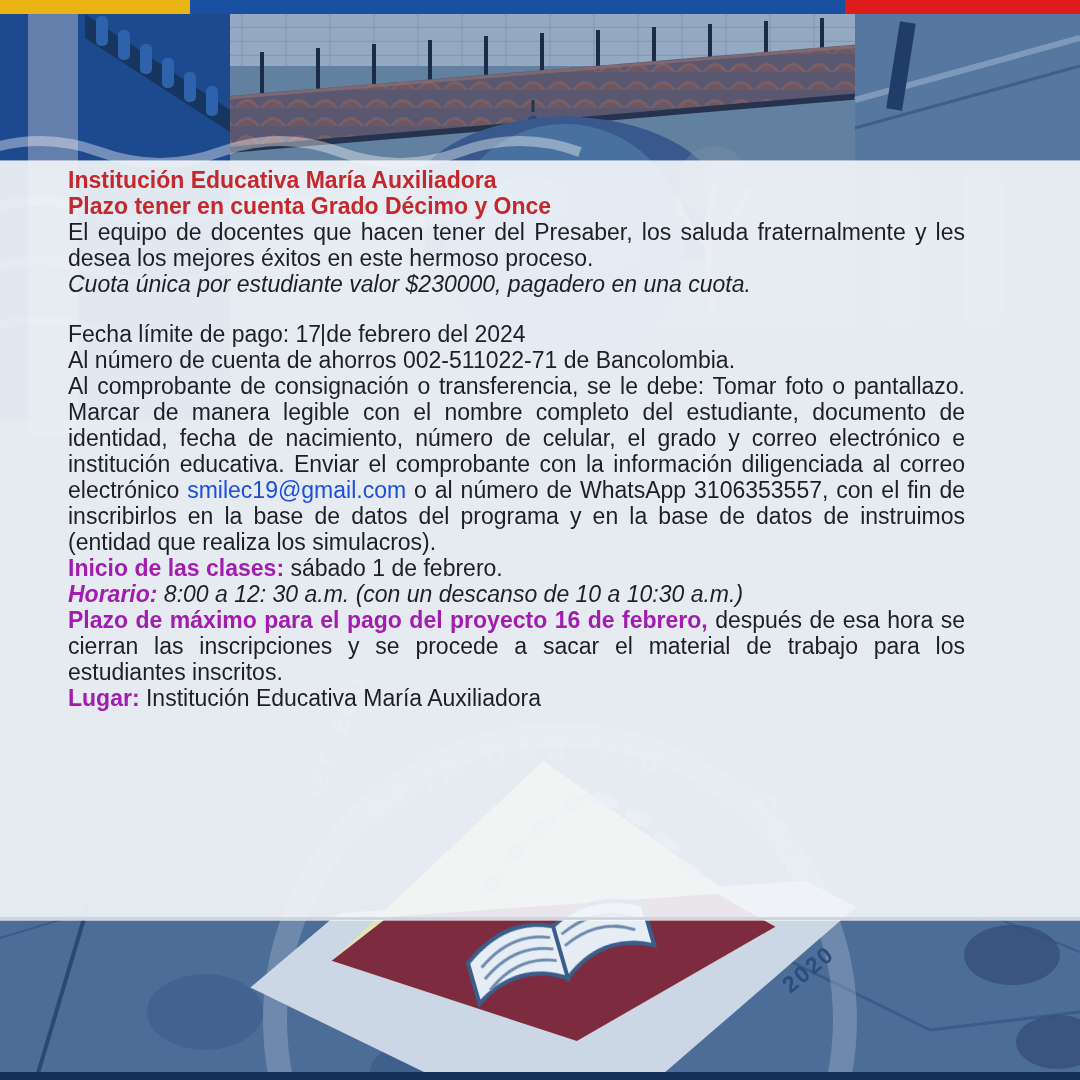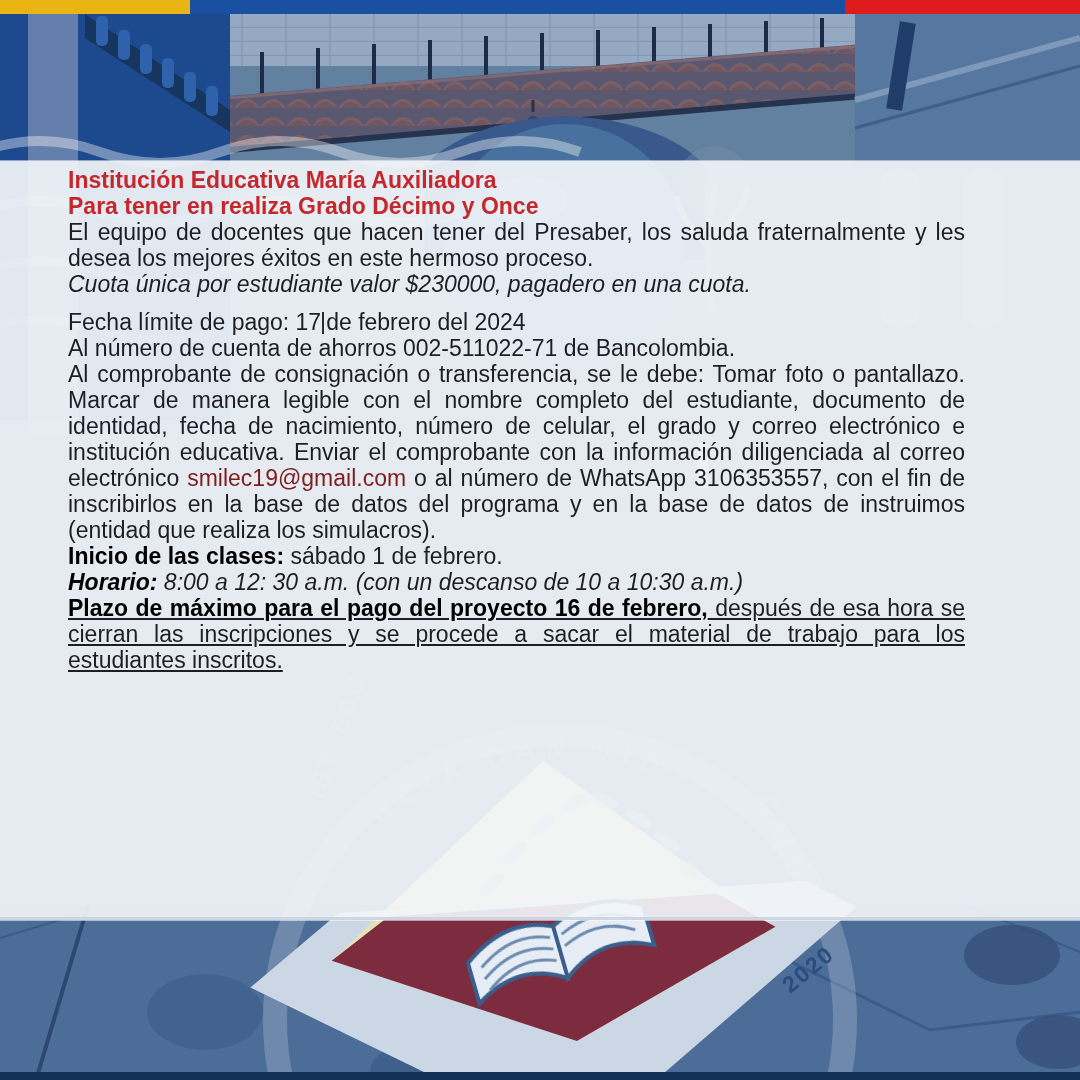--- a/index.html
+++ b/index.html
@@ -23,30 +23,30 @@
     box-shadow:0 1px 0 rgba(255,255,255,0.55), 0 -1px 0 rgba(255,255,255,0.5);
     padding-left:12px;
   }
   .panel-content{
     position:absolute;left:68px;top:6px;width:897px;
     color:#1E1F24;font-size:23px;line-height:26px;
   }
   .panel-content p{margin:0;}
   .hline{font-size:23px;font-weight:bold;color:#C4272C;line-height:26px;margin:0;}
   .h2line{margin-top:26px;}
-  .red{color:#000000;font-weight:bold;}
+  .red{color:#a21caf;font-weight:bold;}
   .greeting{margin-top:25px;height:52px;text-align:justify;}
   .fee{margin-top:20px;height:26px;font-style:italic;}
-  .payment{margin-top:12px;height:234px;}
+  .payment{margin-top:24px;height:234px;}
   .payment .just{text-align:justify;}
   .item1{margin-top:25px;height:26px;}
   .item{margin-top:20px;height:26px;font-style:italic;}
-  .plazo{margin-top:20px;height:78px;text-align:justify;text-decoration:underline;}
+  .plazo{margin-top:20px;height:78px;text-align:justify;}
   .lugar{margin-top:20px;height:26px;}
-  .email{color:#7f1d1d;cursor:pointer;}
+  .email{color:#1d4ed8;cursor:pointer;}
   .caret{
     display:inline-block;width:0;height:22px;border-left:2px solid #2A2B31;
     vertical-align:-4px;margin:0 2px 0 1px;
   }
 </style>
 </head>
 <body>
 
 <div class="stage">
 
@@ -204,36 +204,37 @@
     <div class="seg-yellow"></div>
     <div class="seg-blue"></div>
     <div class="seg-red"></div>
   </div>
 
   <div class="panel">
     <div class="panel-content">
 
       <p class="hline">Institución Educativa María Auxiliadora</p>
 
-      <p class="hline h2line">Para tener en realiza Grado Décimo y Once</p>
+      <p class="hline h2line">Plazo tener en cuenta Grado Décimo y Once</p>
 
       <p class="greeting">El equipo de docentes que hacen tener del Presaber, los saluda fraternalmente y les desea los mejores éxitos en este hermoso proceso.</p>
 
       <p class="fee">Cuota única por estudiante valor $230000, pagadero en una cuota.</p>
 
       <div class="payment">
         <p><span>Fecha límite de pago: 17</span><span class="caret"></span><span>de febrero del 2024</span></p>
         <p>Al número de cuenta de ahorros 002-511022-71 de Bancolombia.</p>
         <p class="just"><span>Al comprobante de consignación o transferencia, se le debe: Tomar foto o pantallazo. Marcar de manera legible con el nombre completo del estudiante, documento de identidad, fecha de nacimiento, número de celular, el grado y correo electrónico e institución educativa. Enviar el comprobante con la información diligenciada al correo electrónico </span><span class="email">smilec19@gmail.com</span><span> o al número de WhatsApp 3106353557, con el fin de inscribirlos en la base de datos del programa y en la base de datos de instruimos (entidad que realiza los simulacros).</span></p>
       </div>
 
       <p class="item1"><span class="red">Inicio de las clases:</span><span> sábado 1 de febrero.</span></p>
 
       <p class="item"><span class="red">Horario:</span><span> 8:00 a 12: 30 a.m. (con un descanso de 10 a 10:30 a.m.)</span></p>
 
 
       <p class="plazo"><span class="red">Plazo de máximo para el pago del proyecto 16 de febrero,</span><span> después de esa hora se cierran las inscripciones y se procede a sacar el material de trabajo para los estudiantes inscritos.</span></p>
 
+      <p class="lugar"><span class="red">Lugar:</span><span> Institución Educativa María Auxiliadora</span></p>
 
     </div>
   </div>
 
 </div>
 
 </body></html>

